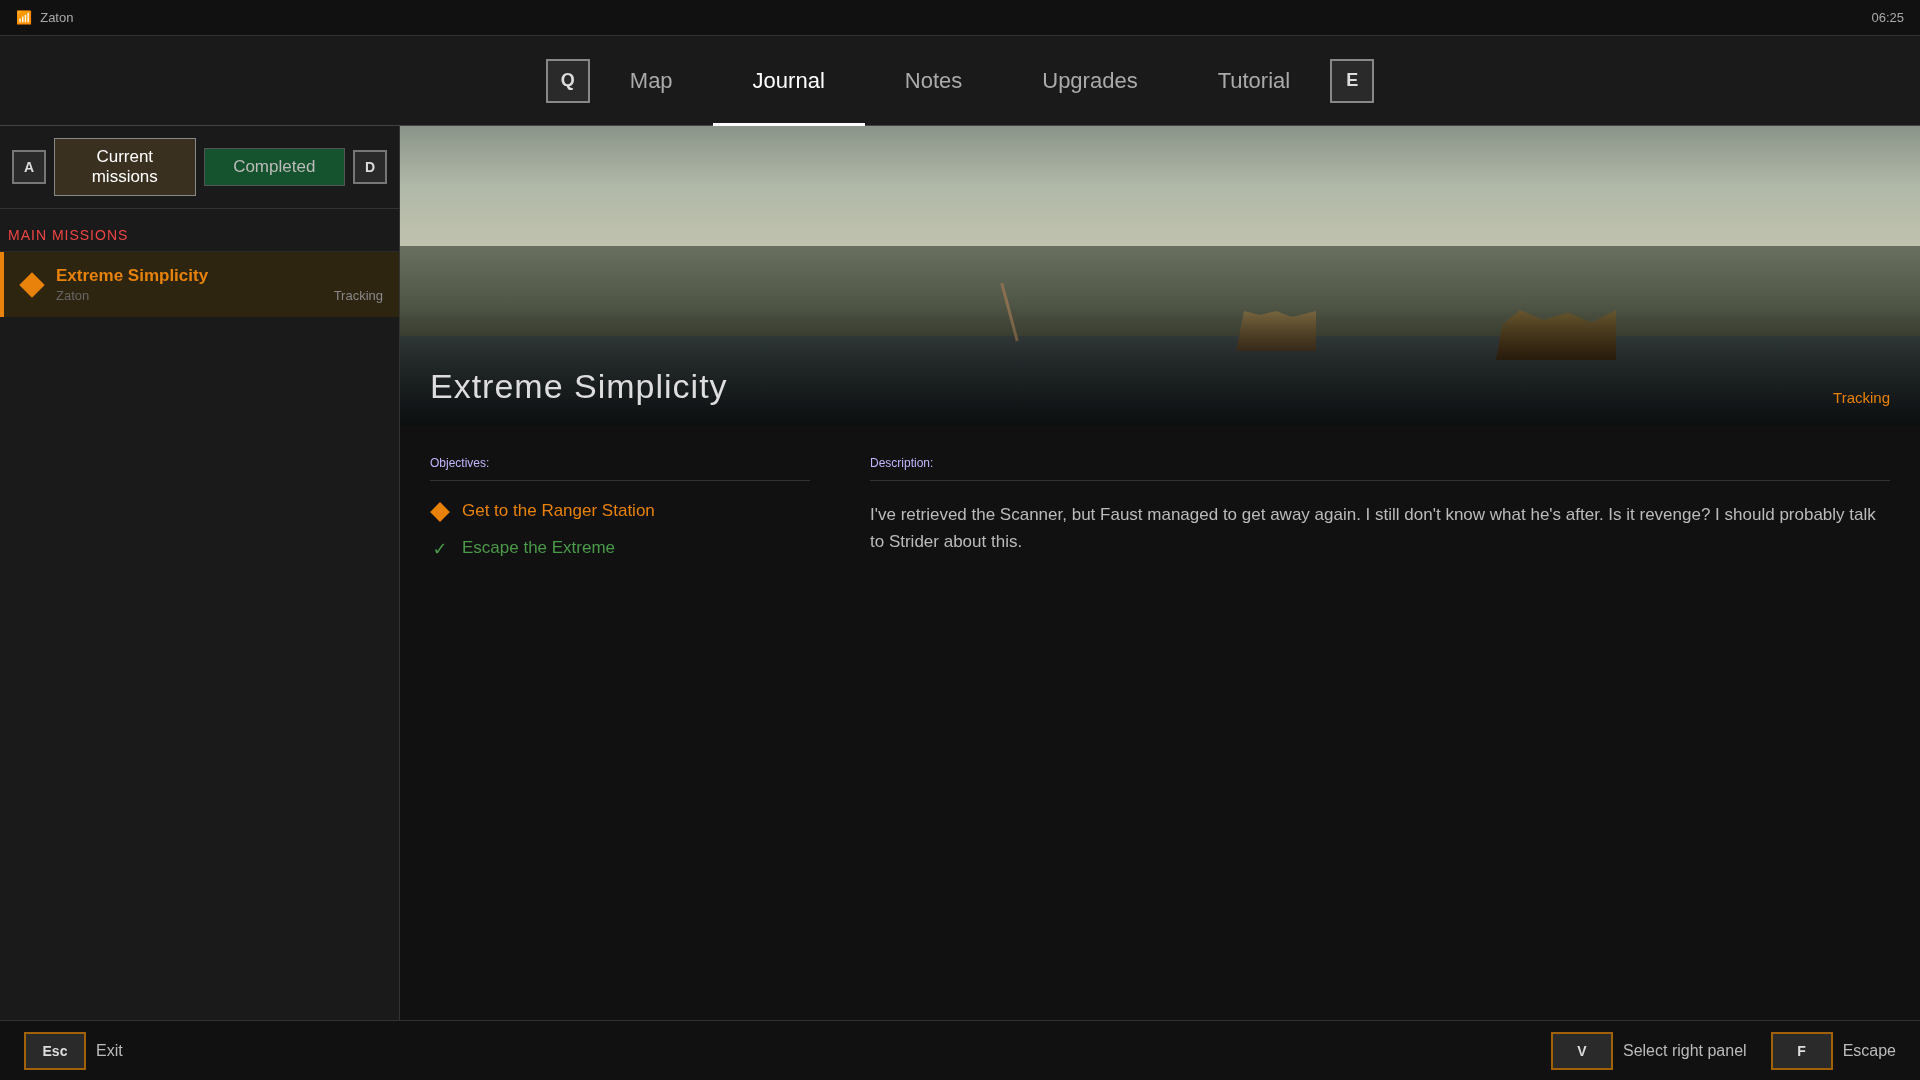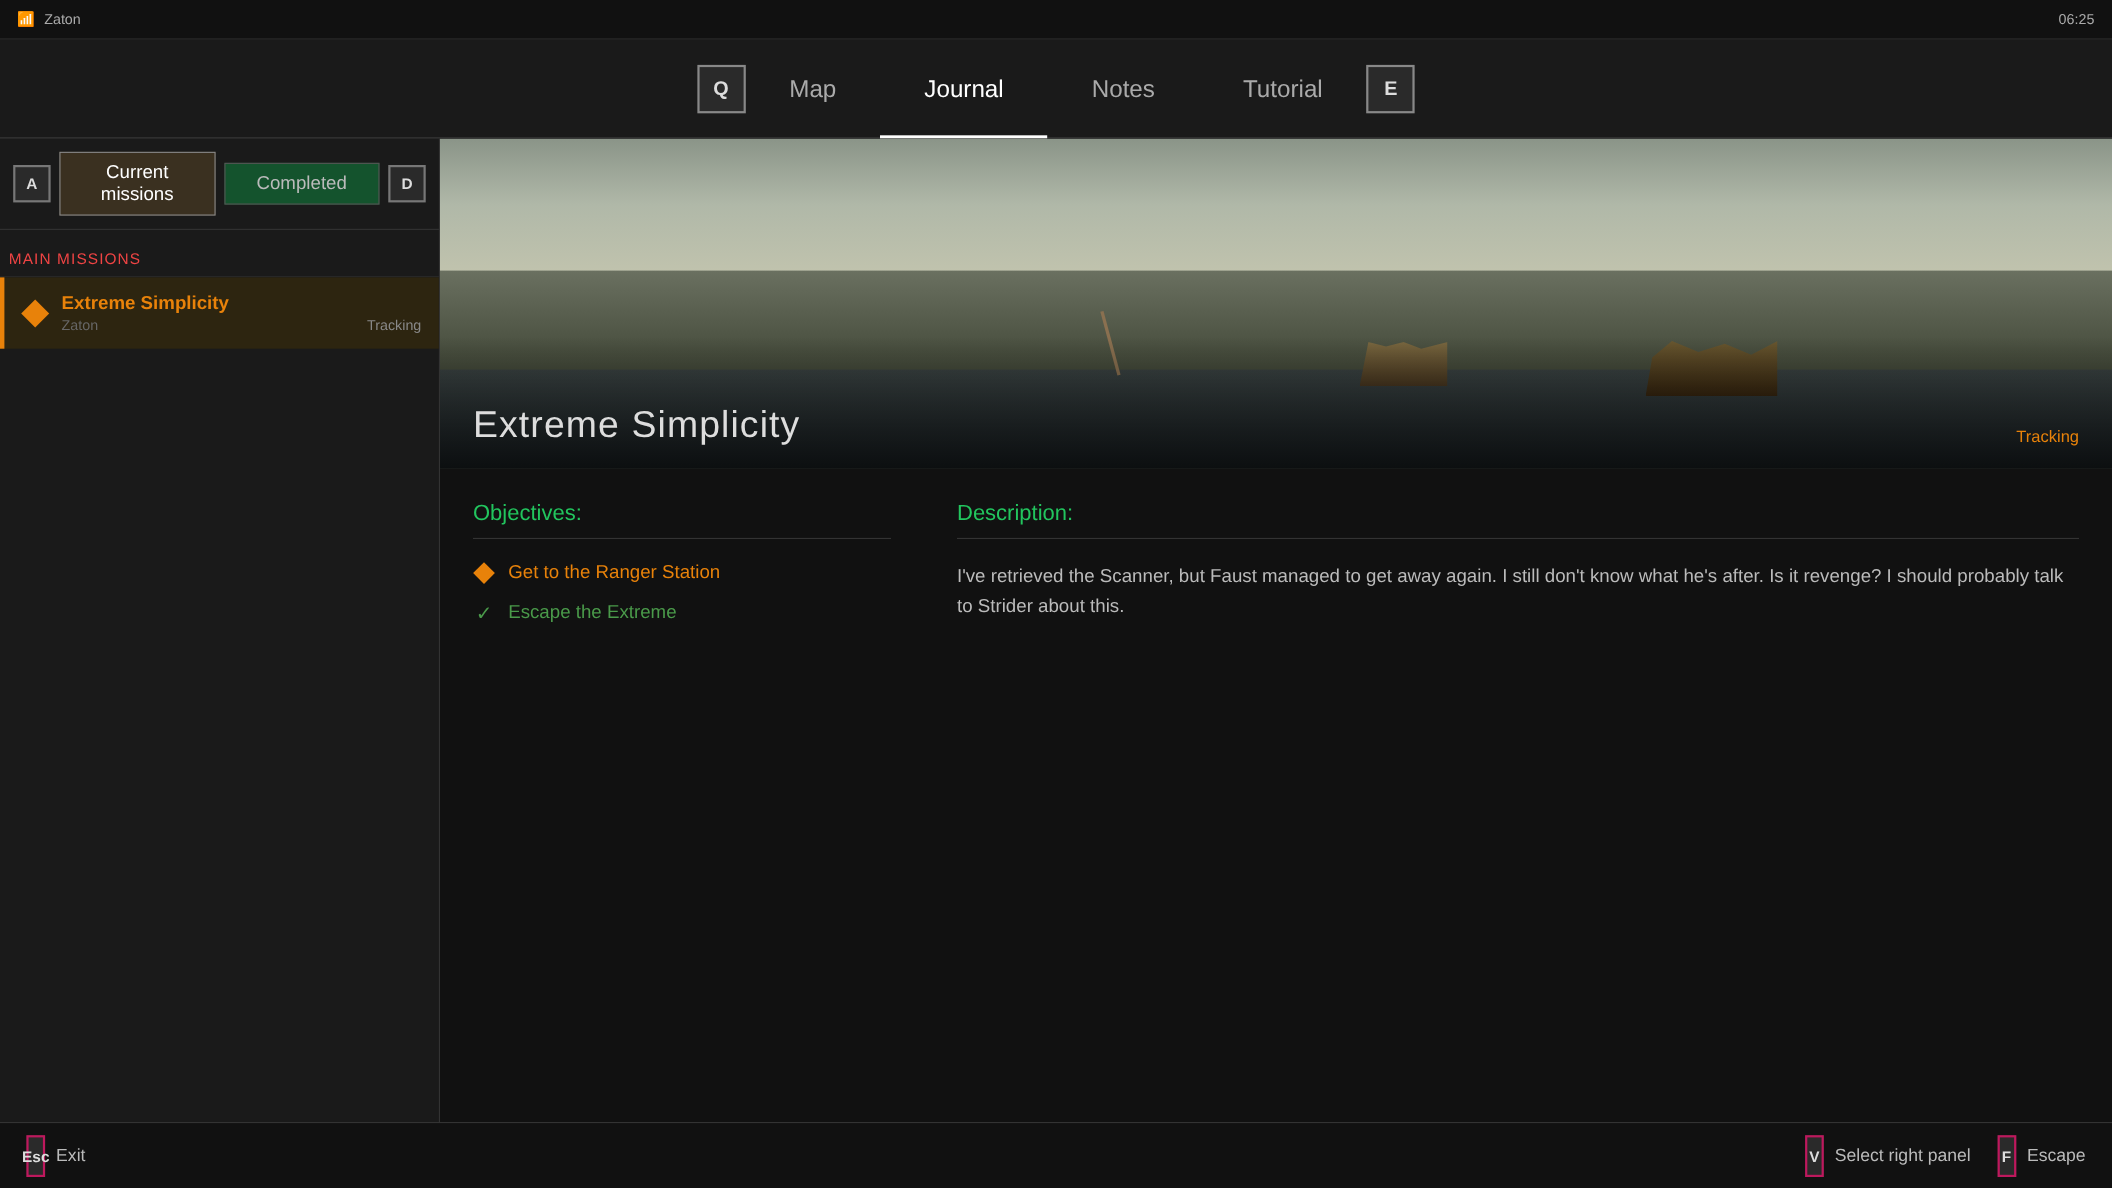--- a/index.html
+++ b/index.html
@@ -328,22 +328,22 @@
       display: flex;
       flex: 1;
       padding: 30px;
       gap: 60px;
     }
 
     .objectives-panel {
       flex: 0 0 380px;
     }
     .panel-title {
-      font-size: 20px;
-      color: #22c55e;
+      font-size: 12px;
+      color: #c4b5fd;
       margin-bottom: 20px;
       border-bottom: 1px solid #333;
       padding-bottom: 10px;
     }
     .objective-item {
       display: flex;
       align-items: flex-start;
       gap: 12px;
       margin-bottom: 16px;
     }
@@ -400,23 +400,23 @@
       padding: 0 24px;
     }
     .bottom-action {
       display: flex;
       align-items: center;
       gap: 10px;
       font-size: 16px;
       color: #bbb;
     }
     .bottom-key {
-      width: 17px;
+      width: 62px;
       height: 38px;
-      border: 2px solid #be185d;
+      border: 2px solid #a16207;
       background: #2a2a2a;
       color: #ddd;
       font-size: 14px;
       font-weight: bold;
       display: flex;
       align-items: center;
       justify-content: center;
     }
     .bottom-left { display: flex; align-items: center; gap: 12px; }
     .bottom-right { display: flex; align-items: center; gap: 24px; }
@@ -440,20 +440,23 @@
 <div class="nav-bar">
   <div class="nav-key-btn">Q</div>
   <div class="nav-item">
     <span>Map</span>
   </div>
   <div class="nav-item active">
     <span>Journal</span>
   </div>
   <div class="nav-item">
     <span>Notes</span>
+  </div>
+  <div class="nav-item">
+    <span>Upgrades</span>
   </div>
   <div class="nav-item">
     <span>Tutorial</span>
   </div>
   <div class="nav-key-btn">E</div>
 </div>
 
 <div class="main-layout">
 
   <div class="sidebar">

